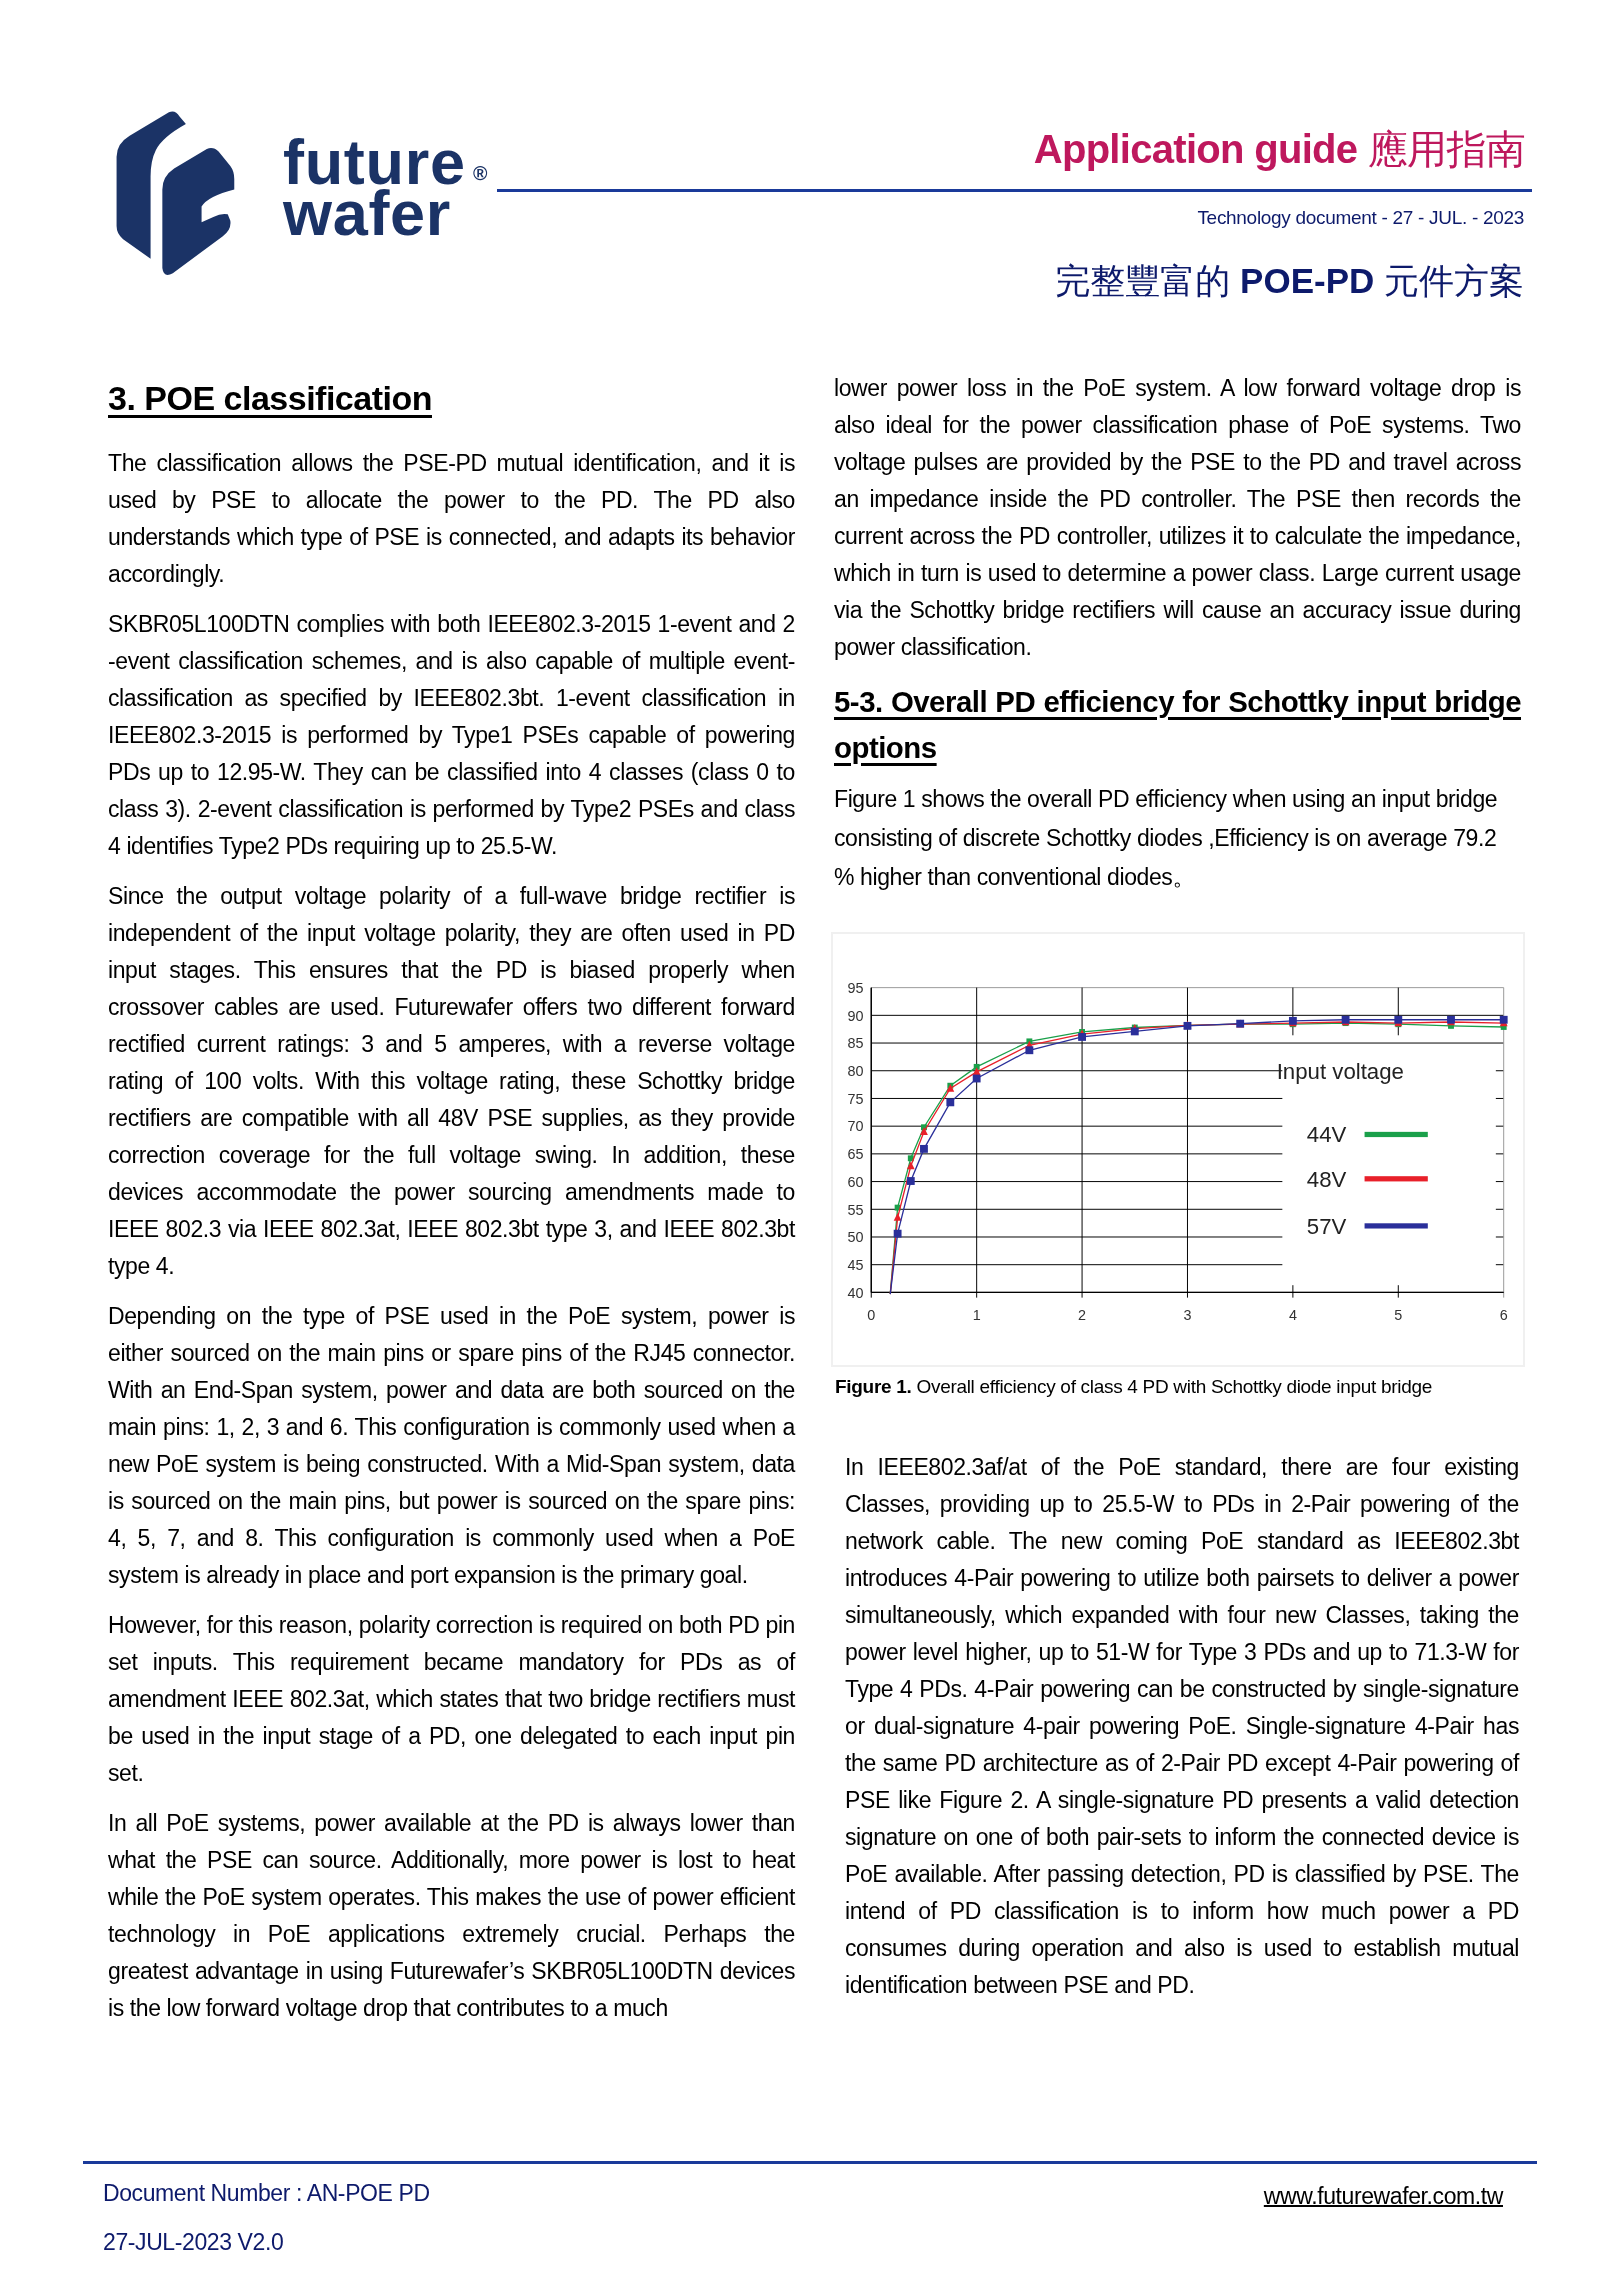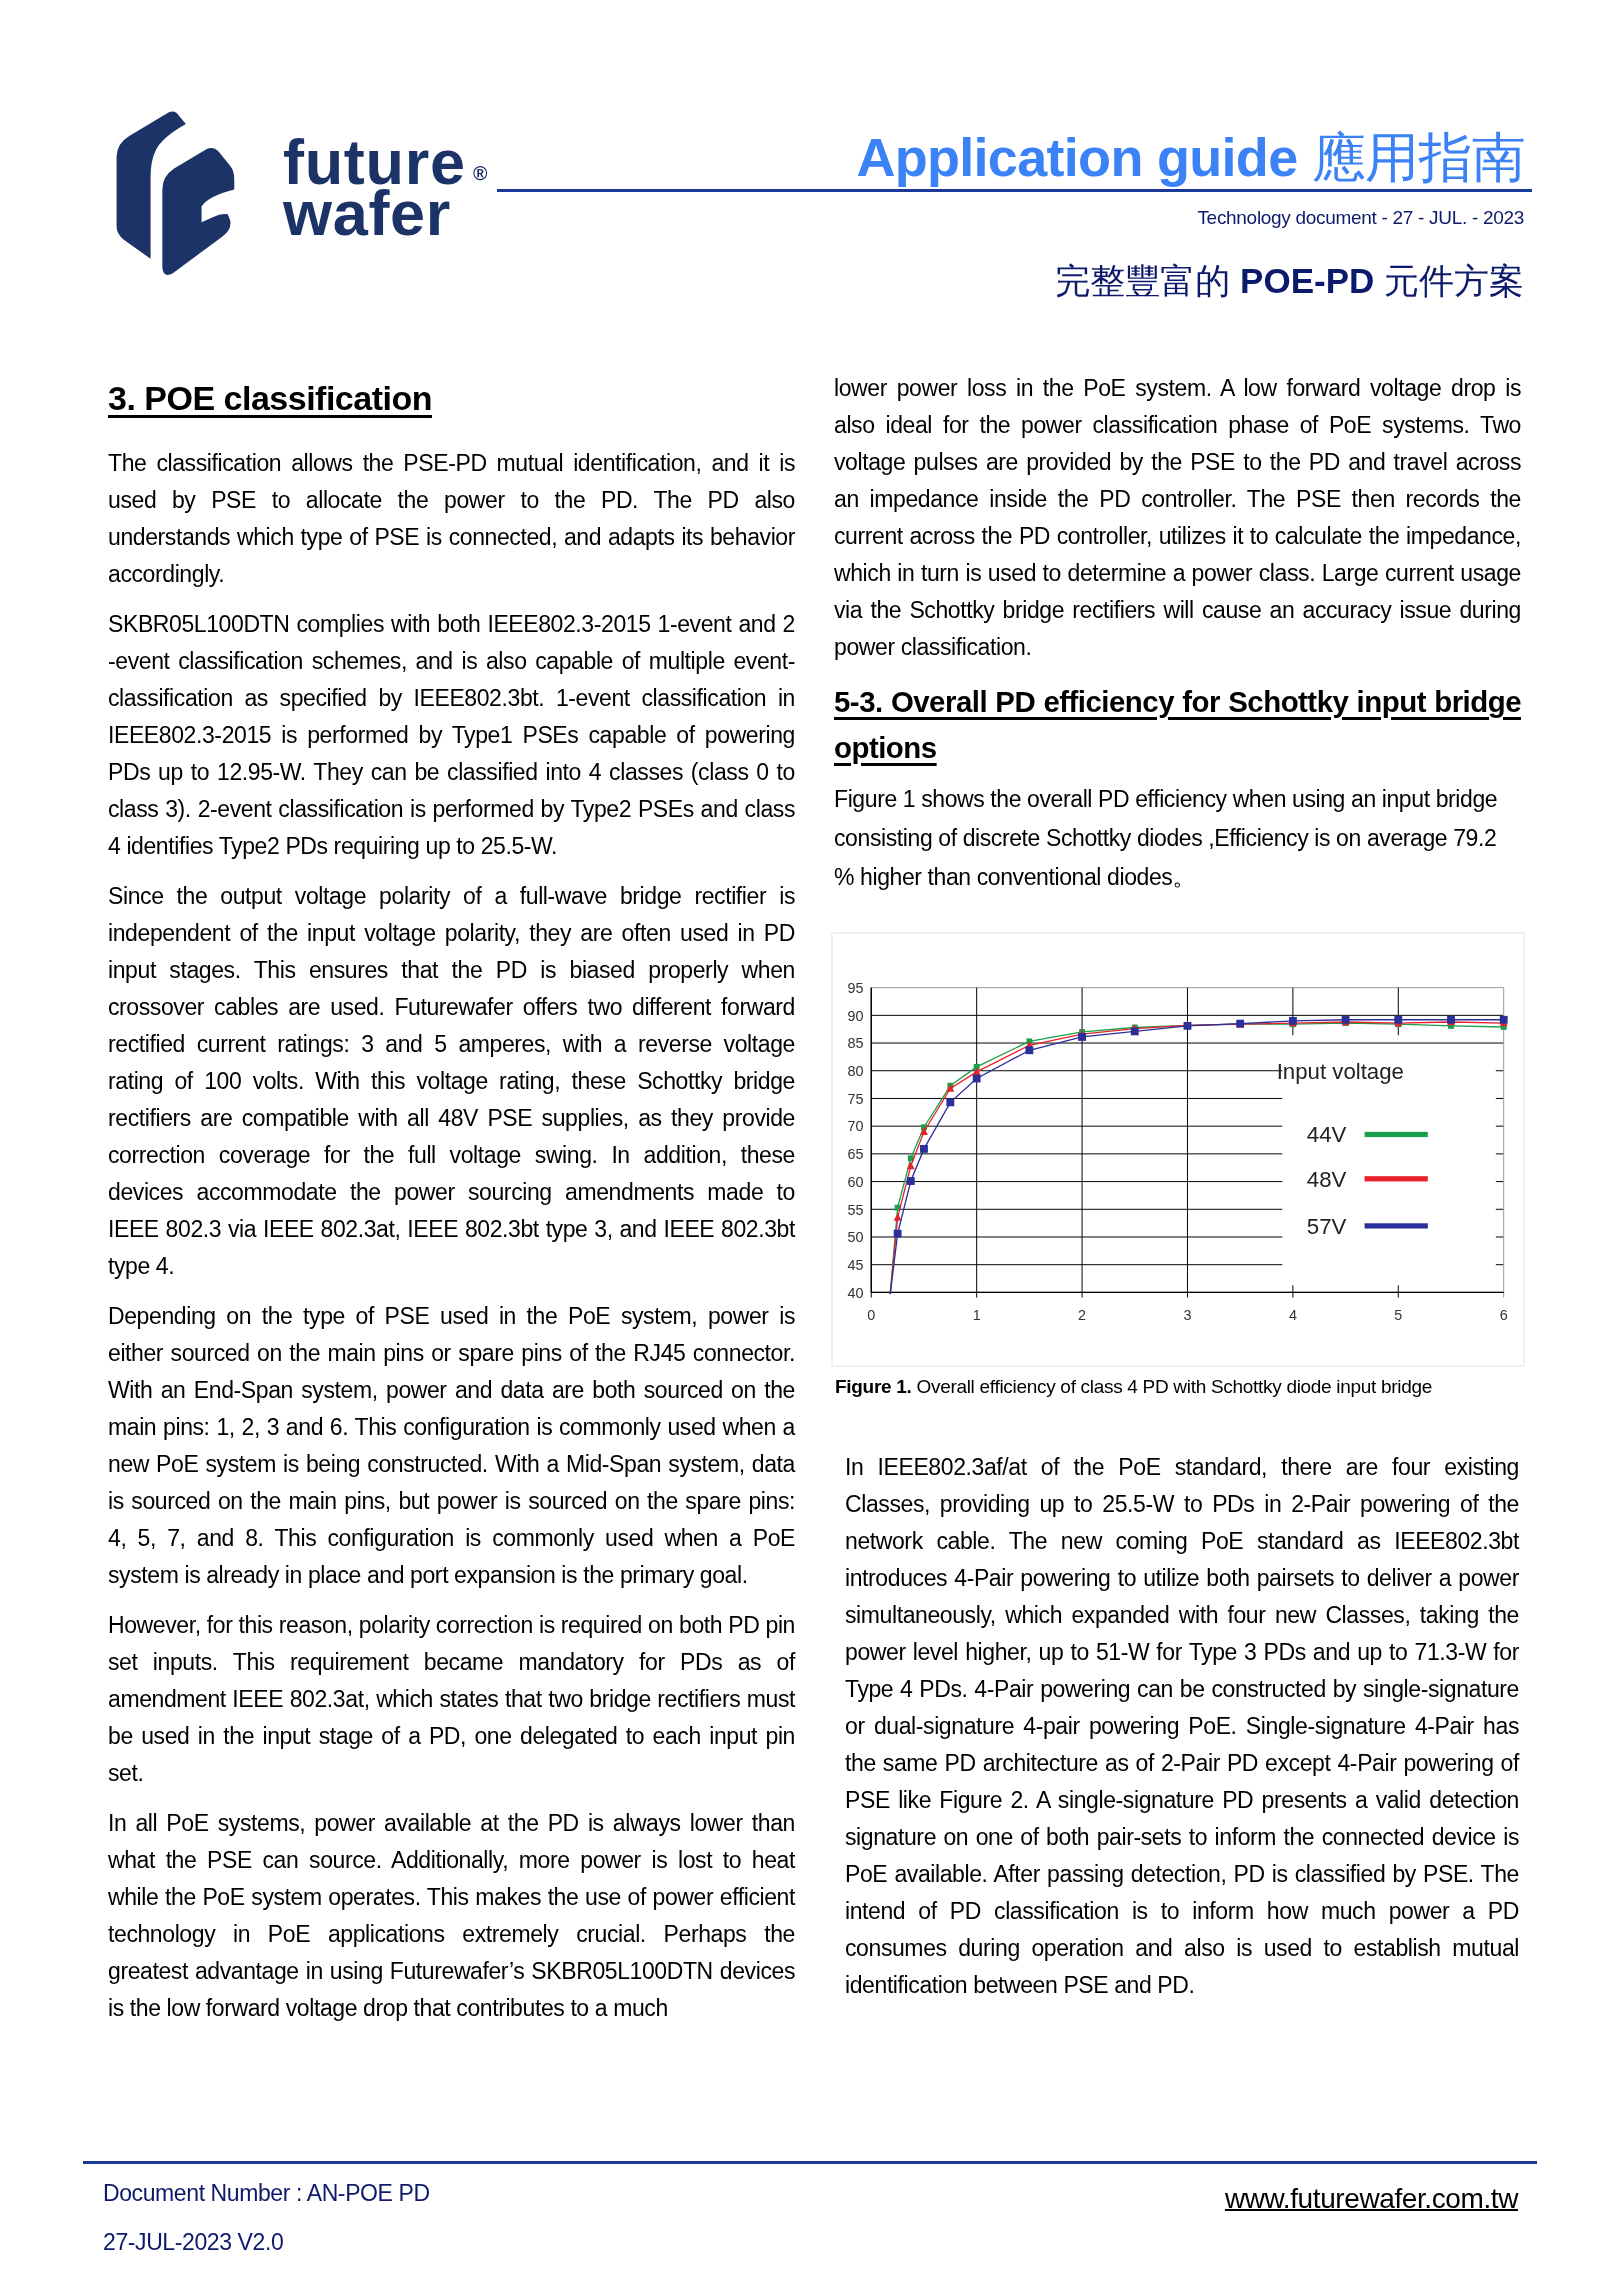--- a/index.html
+++ b/index.html
@@ -4,21 +4,21 @@
 <style>
   html, body { margin: 0; padding: 0; background: #ffffff; }
   body { width: 1623px; height: 2295px; position: relative; overflow: hidden;
          font-family: "Liberation Sans", sans-serif; color: #000; }
   .logo { position: absolute; left: 110px; top: 111px; width: 393px; height: 170px; }
   .logo-mark { position: absolute; left: 0; top: 0; }
   .logo-text { position: absolute; left: 173px; top: 26px; color: #1b3366; font-weight: bold;
                font-size: 63px; line-height: 51px; letter-spacing: 0.7px; }
   .logo-reg { position: absolute; left: 363px; top: 51px; font-size: 19.6px; color: #1b3366; font-weight: bold; }
   .header-rule { position: absolute; left: 497px; top: 189px; width: 1035px; height: 3.3px; background: #1a3a9a; }
-  .app-title { position: absolute; right: 98px; top: 122px; font-size: 54px; font-weight: bold; color: #3b82f6;
+  .app-title { position: absolute; right: 98px; top: 122px; font-size: 40px; font-weight: bold; color: #be185d;
                letter-spacing: -0.7px; white-space: nowrap; }
   .app-title .cjk { font-weight: normal; }
   .tech-doc { position: absolute; right: 99px; top: 207px; font-size: 19px; color: #0d1a6b; white-space: nowrap; letter-spacing: -0.3px; }
   .subtitle { position: absolute; right: 99px; top: 258px; font-size: 35px; color: #0d1a6b; white-space: nowrap; }
   .subtitle b { font-weight: bold; text-align: center; }
 
   .col { position: absolute; font-size: 23px; line-height: 37px; text-align: justify; letter-spacing: -0.4px; }
   .col-left { left: 108px; top: 366px; width: 687px; }
   .col-right { left: 834px; top: 370px; width: 687px; }
   .col p { margin: 0 0 13px 0; }
@@ -32,21 +32,21 @@
             border: 2px solid #f0f0f0; box-sizing: border-box; }
   .caption { position: absolute; left: 835px; top: 1376px; font-size: 19px; letter-spacing: -0.3px; white-space: nowrap; }
   .caption b { font-weight: bold; margin-top: 32px; }
 
   .sec54 { position: absolute; left: 845px; top: 1440px; width: 674px; }
   .sec54 p { margin: 9.2px 0 0 0; font-size: 23px; line-height: 37px; text-align: justify; letter-spacing: -0.4px; }
 
   .footer-rule { position: absolute; left: 83px; top: 2161px; width: 1454px; height: 3.3px; background: #1a3a9a; }
   .doc-number { position: absolute; left: 103px; top: 2180px; font-size: 23px; color: #0d1a6b; letter-spacing: -0.4px; }
   .doc-date { position: absolute; left: 103px; top: 2229px; font-size: 23px; color: #0d1a6b; letter-spacing: -0.4px; text-align: right; }
-  .website { position: absolute; right: 105px; top: 2183px; font-size: 28px; color: #000; text-decoration: underline;
+  .website { position: absolute; right: 120px; top: 2183px; font-size: 23px; color: #000; text-decoration: underline;
              text-decoration-thickness: 2px; letter-spacing: -0.4px; }
 
   svg text { font-family: "Liberation Sans", sans-serif; }
 </style>
 </head>
 <body>
 
 <div class="logo">
   <svg class="logo-mark" width="157" height="170" viewBox="0 0 240 260">
     <path d="M10 70 Q10 50 30 38 L90 2 Q100 -2 106 8 L116 20 Q80 40 70 60 Q62 76 62 100 L62 226 L20 196 Q10 188 10 176 Z" fill="#1b3366"></path>

